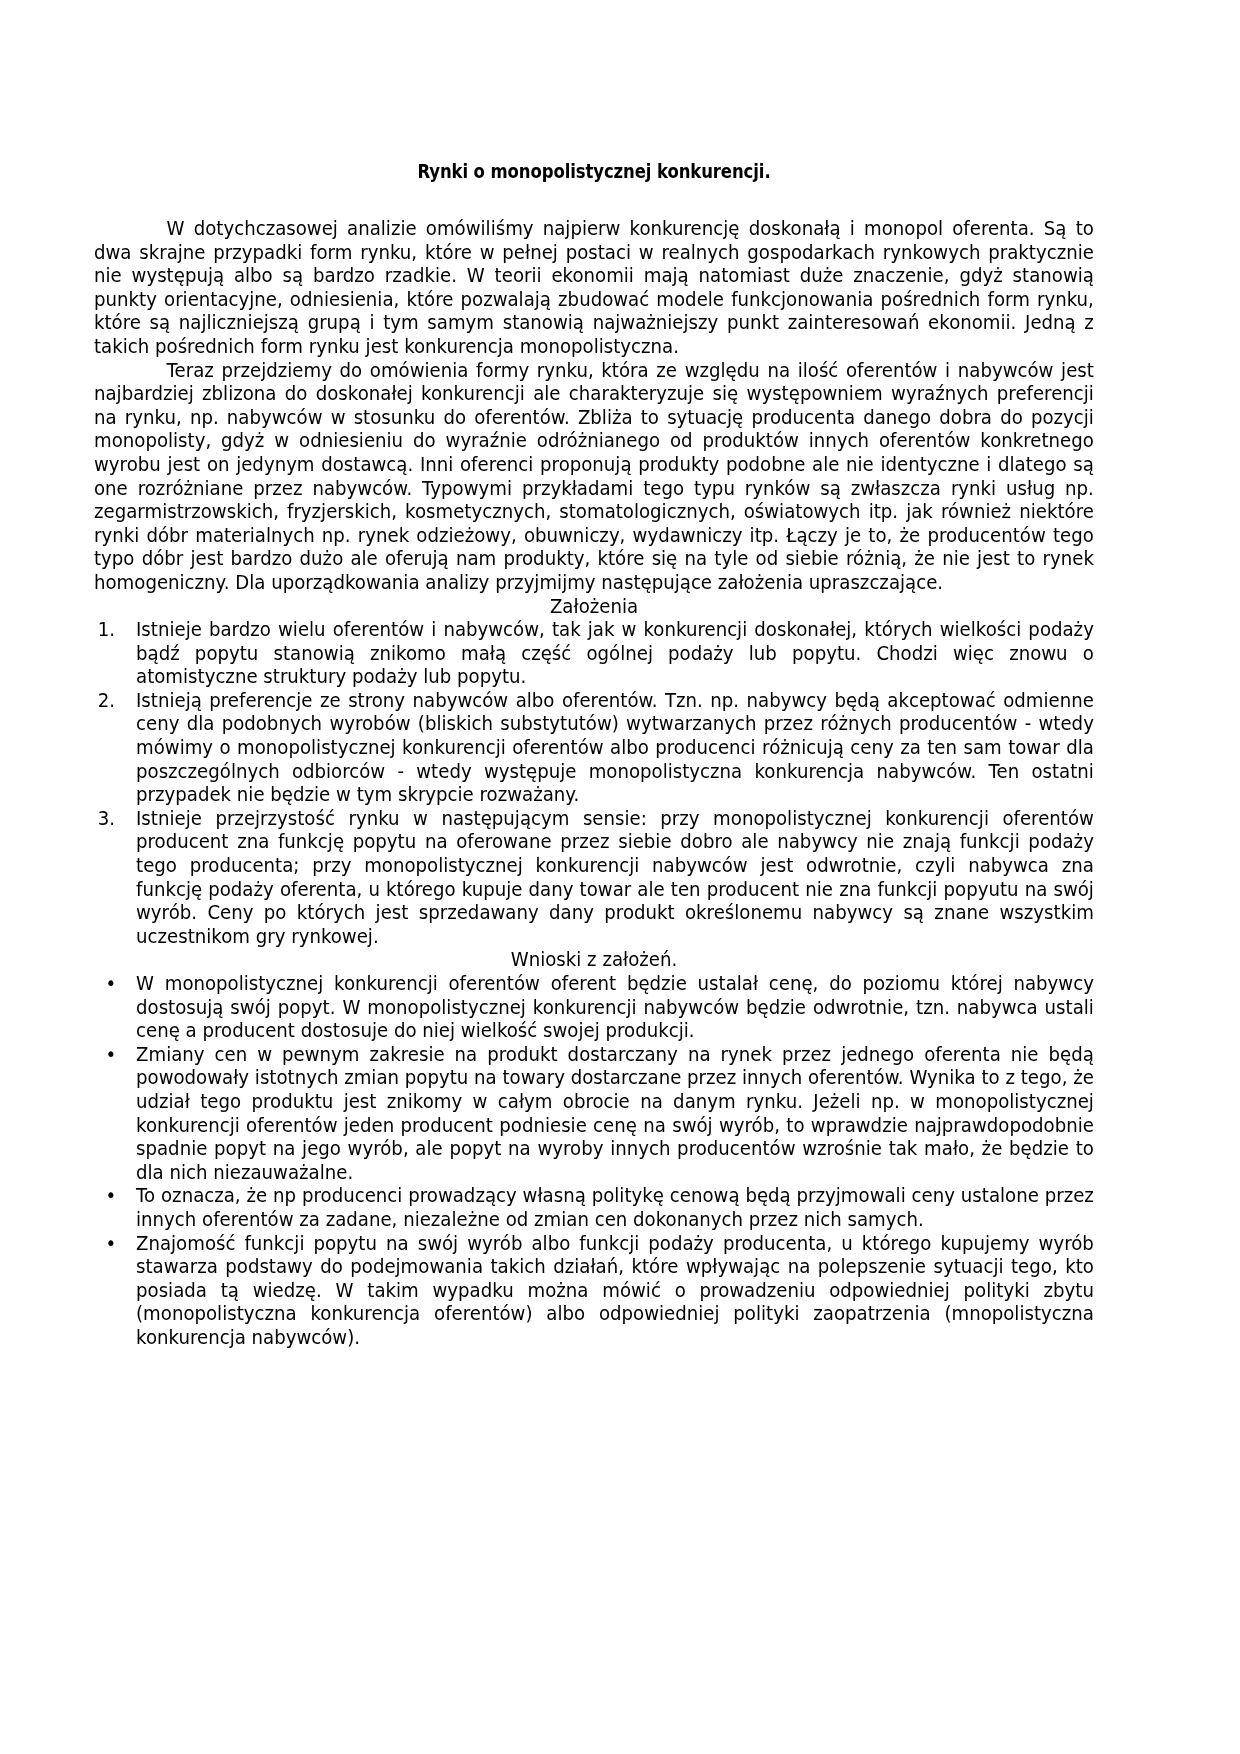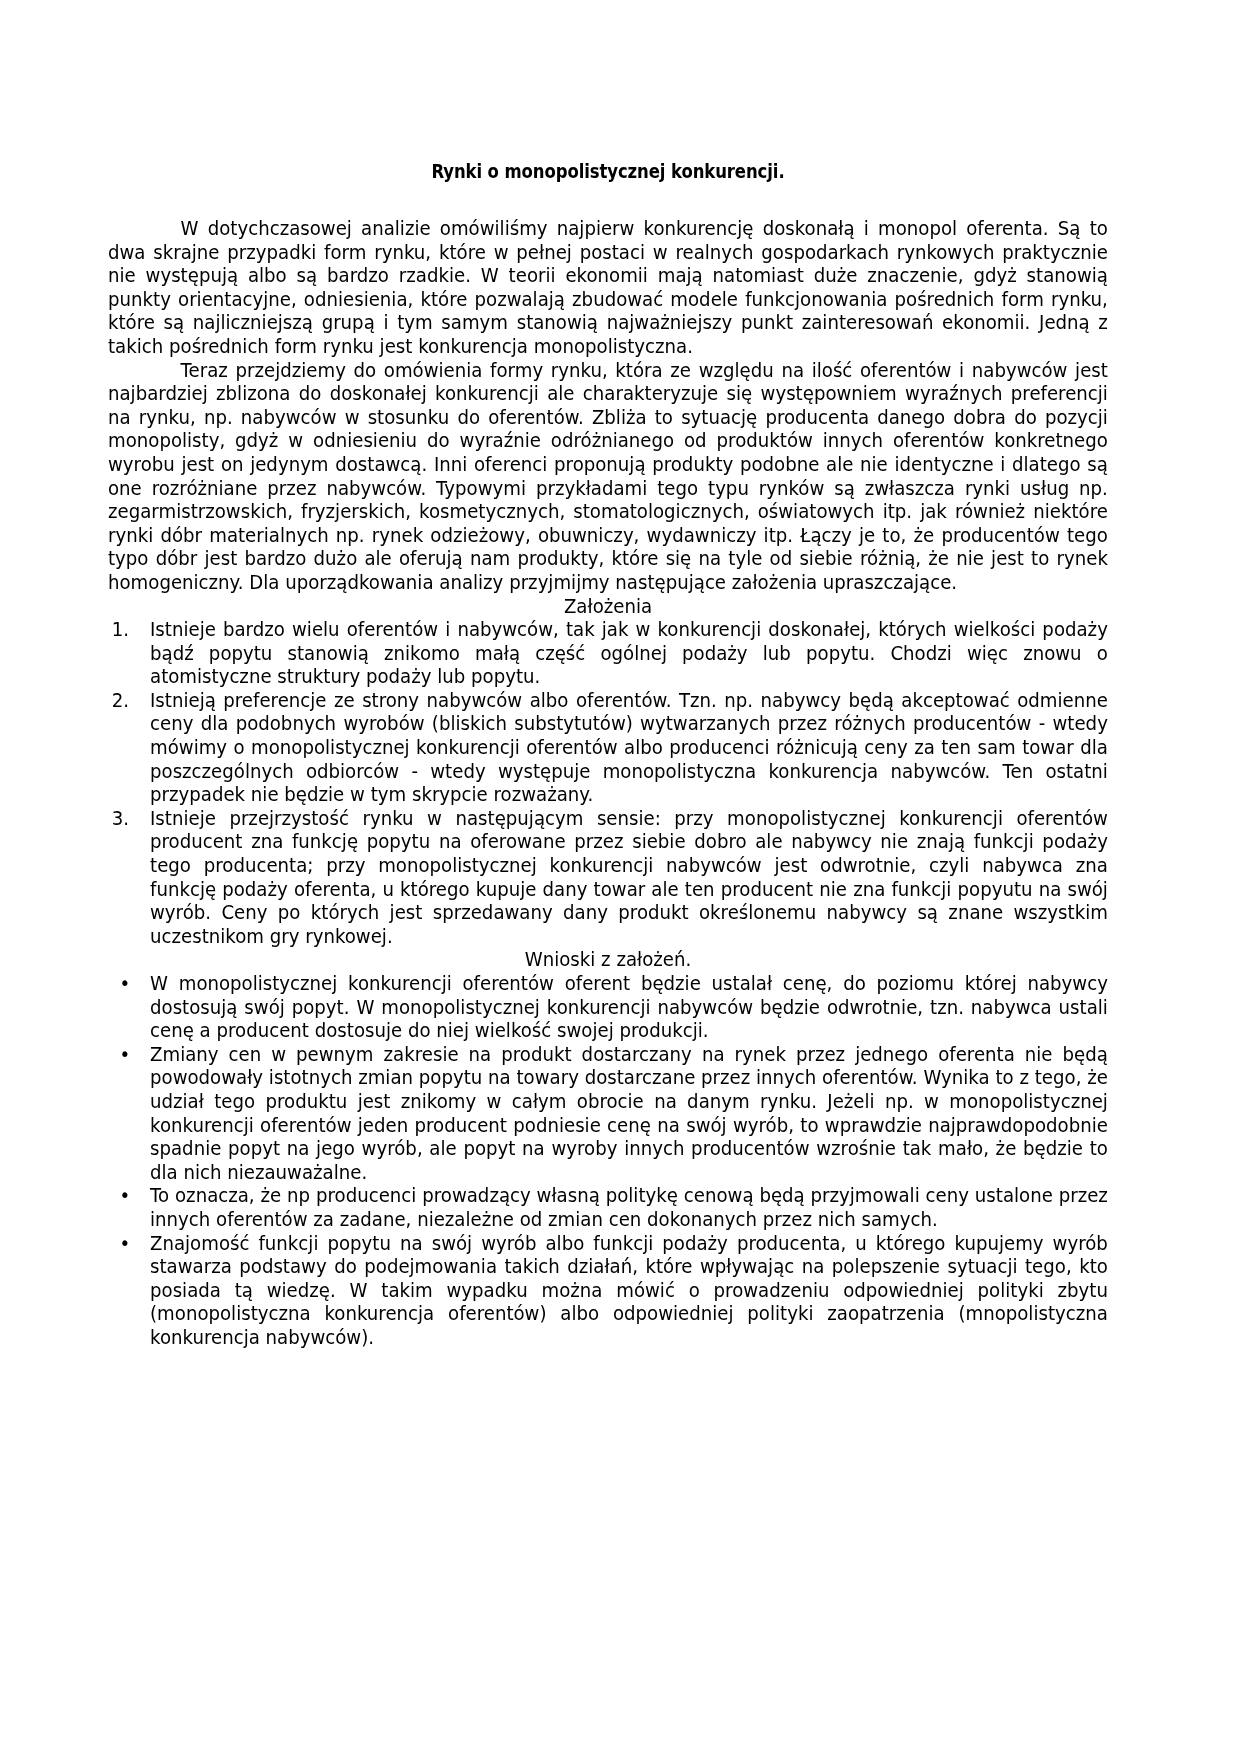--- a/index.html
+++ b/index.html
@@ -16,21 +16,21 @@
     background: #ffffff;
     margin: 0 auto;
     overflow: hidden;
     box-sizing: border-box;
     font-family: "DejaVu Sans", "Liberation Sans", sans-serif;
     color: #000000;
   }
 
   .content {
     position: absolute;
-    left: 108px;
+    left: 94px;
     top: 160px;
     width: 1000px;
   }
 
   .doc-title {
     text-align: center;
     font-weight: bold;
     font-size: 19.5px;
     letter-spacing: -0.1px;
     margin: 0 0 34px 0;

